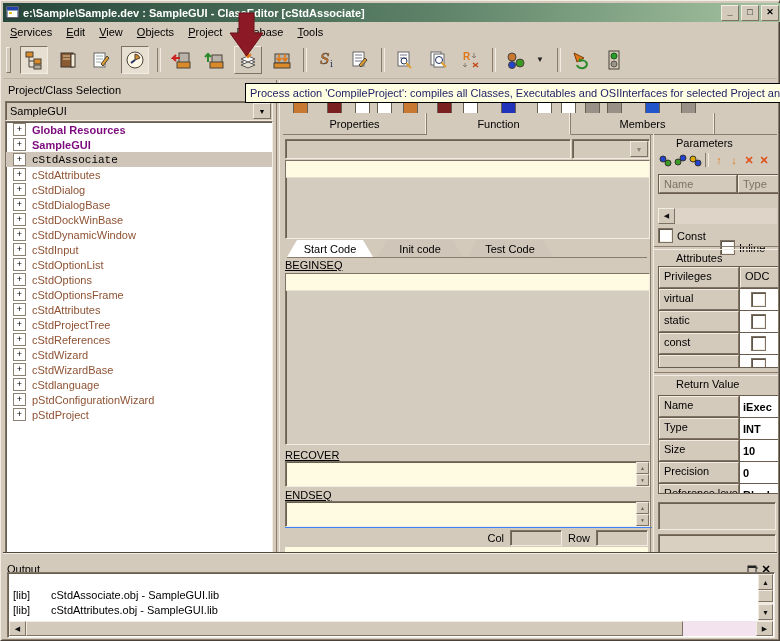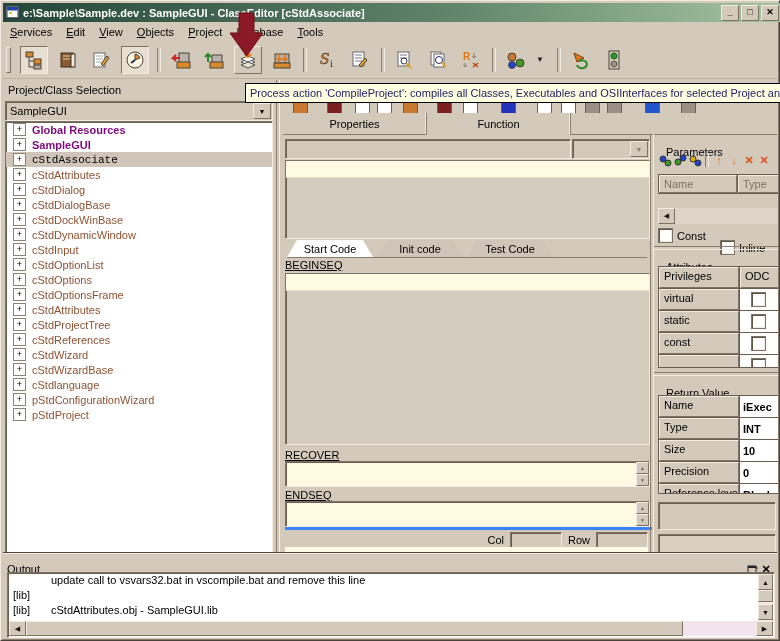--- a/index.html
+++ b/index.html
@@ -78,29 +78,29 @@
             border-bottom:1px solid #8a7d6d;}
   .ctab{width:86px;display:flex;align-items:center;justify-content:center;background:#cfc5b8;
         clip-path:polygon(10px 0,calc(100% - 10px) 0,100% 100%,0 100%);}
   .ctab.active{background:#fff;}
   .sec-label{color:#000;text-decoration:underline;}
   .big-area{left:285px;top:273px;width:363px;height:170px;background:#d5ccc0;}
   .mini-field{height:24px;background:#fffbe3;display:flex;}
   .mini-scroll{margin-left:auto;width:13px;display:flex;flex-direction:column;}
   .mini-scroll span{flex:1;background:#d4cabc;border:1px solid;border-color:#f2ece2 #7e7264 #7e7264 #f2ece2;
                     font-size:5px;color:#6a6052;display:flex;align-items:center;justify-content:center;}
-  .statusbar{left:285px;top:527px;width:363px;height:19px;border-top:3px solid #3b82f6;
+  .statusbar{left:285px;top:527px;width:363px;height:19px;border-top:1px solid #3b82f6;
              display:flex;align-items:center;justify-content:flex-end;gap:6px;padding-right:4px;
              background:#d4cabc;}
   .statusbar .fld{width:50px;height:14px;background:#d4cabc;}
   .cream-strip{left:285px;top:547px;width:363px;height:5px;background:#fffbe3;}
 
   
   .rpanel{left:654px;top:134px;width:124px;height:418px;overflow:hidden;}
-  .rtitle{position:absolute;left:12px;white-space:nowrap;margin-top:9px;}
+  .rtitle{position:absolute;left:22px;white-space:nowrap;}
   .picon{width:14px;height:14px;display:flex;align-items:center;justify-content:center;flex:0 0 auto;}
   .arrow-ud{font-weight:bold;color:#e07818;font-size:11px;}
   .xicon{font-weight:bold;color:#e0501a;font-size:11px;}
   .ptable{position:absolute;display:grid;background:#6a5d4f;gap:1px;
           border:1px solid #6a5d4f;overflow:hidden;}
   .cell-h{background:#d4cabc;border:1px solid;border-color:#f2ece2 #7e7264 #7e7264 #f2ece2;
           padding:2px 8px 2px 4px;white-space:nowrap;overflow:hidden;}
   .cell-v{background:#fff;padding:2px 0 2px 3px;white-space:nowrap;overflow:hidden;
           display:flex;align-items:center;}
   .cb{width:13px;height:13px;background:#fff;border:1px solid #7e7264;
@@ -430,20 +430,23 @@
 <div class="abs tabs-row">
 
     <span class="tab">
       <span>Properties</span>
     </span>
 
     <span class="tab active">
       <span>Function</span>
     </span>
 
+    <span class="tab">
+      <span>Members</span>
+    </span>
   </div>
 
 <div class="abs fn-field sunken"></div>
 <div class="abs fn-combo sunken">
   <span class="cbtn raised">▼</span>
 </div>
 <div class="abs list-area sunken">
   <div class="cream-line"></div>
 </div>
 
@@ -626,25 +629,25 @@
           <path d="M9 4 H11" stroke="#222"></path>
         </svg>
       </span>
     <span class="picon" style="font-weight:bold;">✕</span>
   </div>
   <div class="out-body sunken">
     <div class="out-lines">
 
         <div class="out-line">
           <span class="tag"></span>
-          <span>update call to vsvars32.bat in vscompile.bat and remove this line</span>
         </div>
 
         <div class="out-line">
           <span class="tag">[lib]</span>
+          <span>cStdAssociate.obj - SampleGUI.lib</span>
         </div>
 
         <div class="out-line">
           <span class="tag">[lib]</span>
           <span>cStdAttributes.obj - SampleGUI.lib</span>
         </div>
       </div>
     <div class="vscroll">
       <span class="sbtn">▲</span>
       <span class="vthumb"></span>

